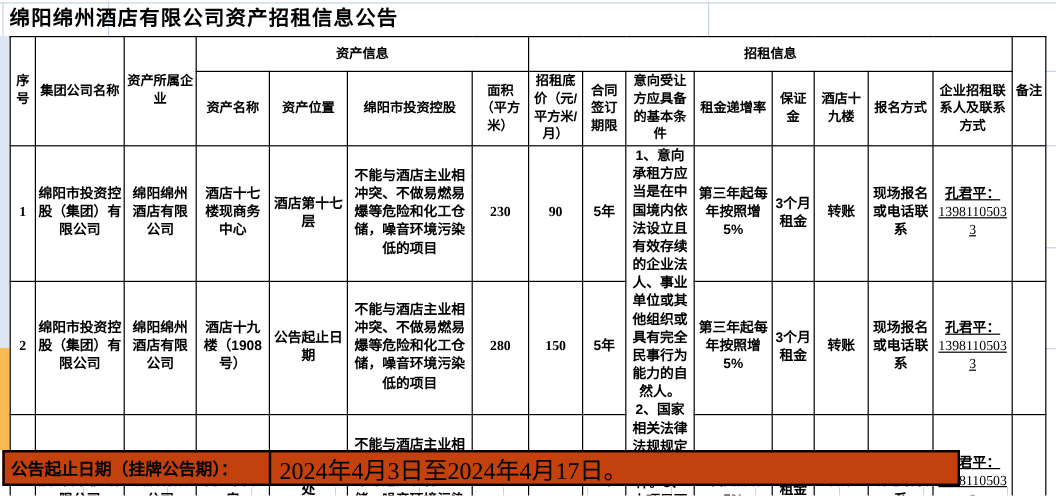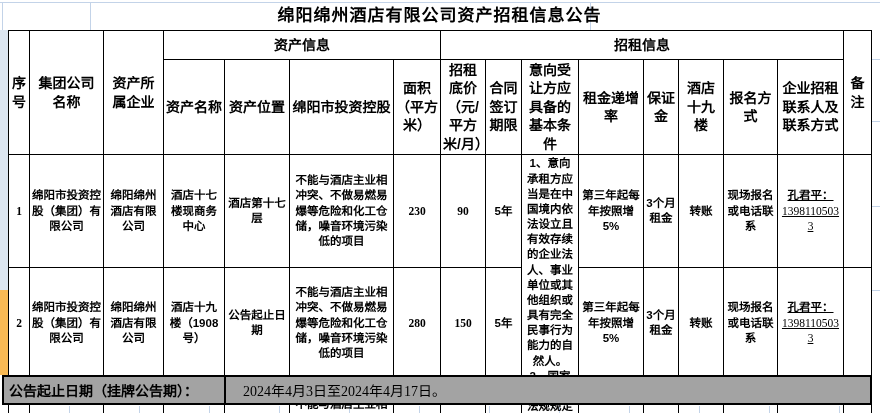--- a/index.html
+++ b/index.html
@@ -7,41 +7,41 @@
        font-family:"Liberation Sans",sans-serif;color:#000;}
   
   .gl{position:absolute;background:#c3d3e8;}
   .strip{position:absolute;left:0;width:8px;}
   .strip.blue{top:30px;height:260px;background:#dce6f1;}
   .strip.orange{top:290px;height:85px;background:#f9ba55;}
   .botband{position:absolute;left:0;top:406px;width:880px;height:7px;
     background:repeating-linear-gradient(90deg,transparent 0 69px,#c3d3e8 69px 70px);}
   
   .title{position:absolute;left:8px;top:2px;width:863px;height:28px;line-height:28px;
-    text-align:center;font-weight:bold;font-size:17px;letter-spacing:1px;}
+    font-weight:bold;font-size:17px;letter-spacing:1px;}
   
   table.main{position:absolute;left:8px;top:30px;border-collapse:collapse;table-layout:fixed;
     width:863px;}
   table.main th,table.main td{border:1px solid #000;padding:1px 2px;text-align:center;
     vertical-align:middle;font-size:11.5px;font-weight:bold;line-height:1.32;
     overflow:hidden;word-break:break-all;}
-  table.main th{font-size:14px;}
+  table.main th{font-size:11px;}
   td.num{font-family:"Liberation Serif",serif;font-weight:normal;font-size:13px;}
   td.wrap-justify{text-align:justify;font-size:11px;padding:2px 4px;line-height:1.5;}
   td.cond{text-align:justify;font-size:10.5px;line-height:14px;padding:2px 3px;
     vertical-align:middle;}
   td.contact{font-size:11px;padding:1px;text-decoration:underline;}
   td.contact .phone{font-family:"Liberation Serif",serif;font-weight:normal;font-size:11.5px;}
   
-  .footer{position:absolute;left:2px;top:375px;width:870px;height:30px;box-sizing:border-box;
-    border:2px solid #000;display:flex;background:#a3a3a3;}
+  .footer{position:absolute;left:2px;top:375px;width:798px;height:30px;box-sizing:border-box;
+    border:2px solid #000;display:flex;background:#c2410c;}
   .footer .flabel{width:222px;box-sizing:border-box;border-right:2px solid #000;
     display:flex;align-items:center;padding-left:5px;font-weight:bold;font-size:14px;}
-  .footer .fvalue{flex:1;display:flex;align-items:center;padding-left:17px;
-    font-family:"Liberation Serif",serif;font-size:14px;}
+  .footer .fvalue{flex:1;display:flex;align-items:center;padding-left:7px;
+    font-family:"Liberation Serif",serif;font-size:20px;}
 </style>
 </head>
 <body>
 
 <div class="gl" style="left:0;top:2px;width:880px;height:1px;"></div>
 <div class="gl" style="left:2px;top:2px;width:1px;height:373px;"></div>
 <div class="gl" style="left:90px;top:2px;width:1px;height:28px;"></div>
 <div class="gl" style="left:590px;top:2px;width:1px;height:28px;"></div>
 <div class="gl" style="left:871px;top:59px;width:9px;height:1px;"></div>
 <div class="gl" style="left:871px;top:121px;width:9px;height:1px;"></div>

